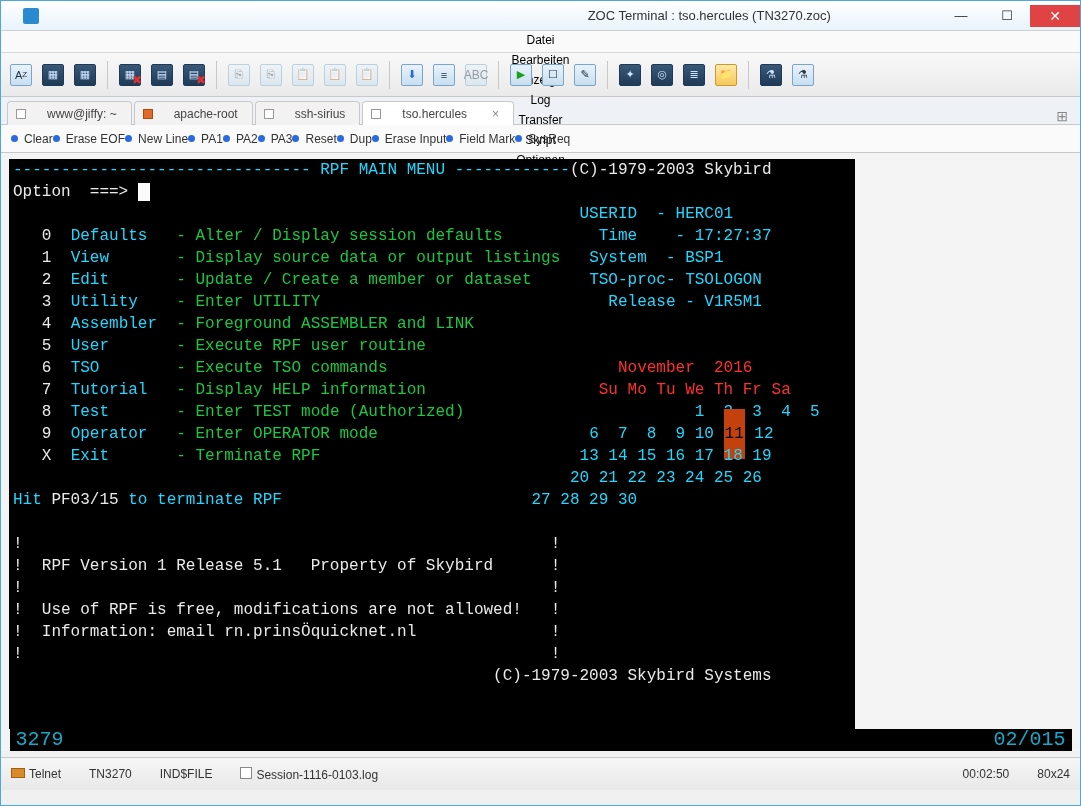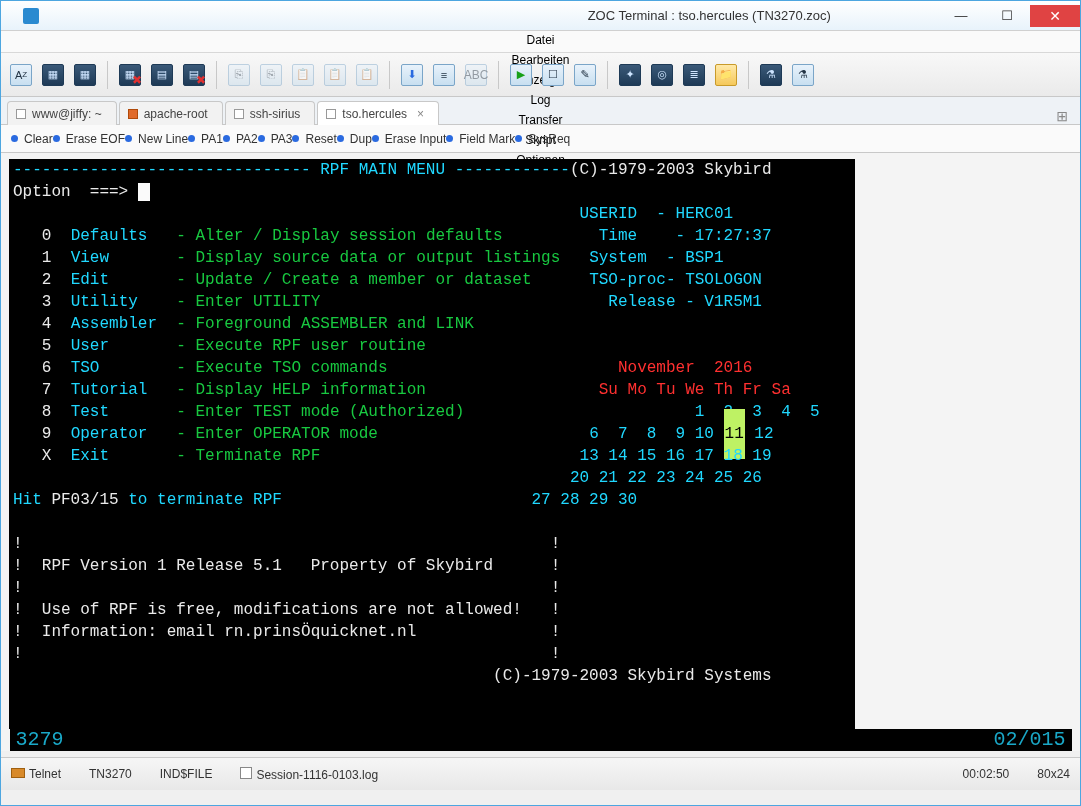--- a/index.html
+++ b/index.html
@@ -81,21 +81,21 @@
   .session-tabs {
     height: 28px;
     background: #eef2f6;
     border-bottom: 1px solid #c8c8c8;
     display: flex; align-items: flex-end;
     padding: 0 6px;
   }
   .sess-tab {
     height: 24px;
     padding: 0 14px 0 8px;
-    display: flex; align-items: center; gap: 6px;
+    display: flex; align-items: center; gap: 21px;
     border: 1px solid #c8c8c8;
     border-bottom: none;
     background: #f2f2f2;
     border-top-left-radius: 4px;
     border-top-right-radius: 4px;
     margin-right: 2px;
     font-size: 12px;
     color: #444;
     position: relative;
     top: 1px;
@@ -132,21 +132,21 @@
     overflow: hidden;
     position: relative;
   }
   .tline { white-space: pre; }
   .c-cyan { color: #20d8ff; }
   .c-dcyan { color: #1aa8c8; }
   .c-green { color: #18c840; }
   .c-white { color: #eaeaea; }
   .c-red { color: #ff3030; }
   .cursor-block { background:#fafafa; display:inline-block; width:12px; height:18px; vertical-align:middle;}
-  .hl-cyan { background:#bef264; color:#000; padding:16px 1px;}
+  .hl-cyan { background:#c2410c; color:#000; padding:16px 1px;}
   
   .term-statusbar {
     background:#000;
     font-family:"Consolas","Courier New",monospace;
     font-size:20px; line-height:22px;
     display:flex; justify-content:space-between;
     padding: 0 6px;
     color:#1aa8c8;
     width:1062px;
     margin: 0 auto;

